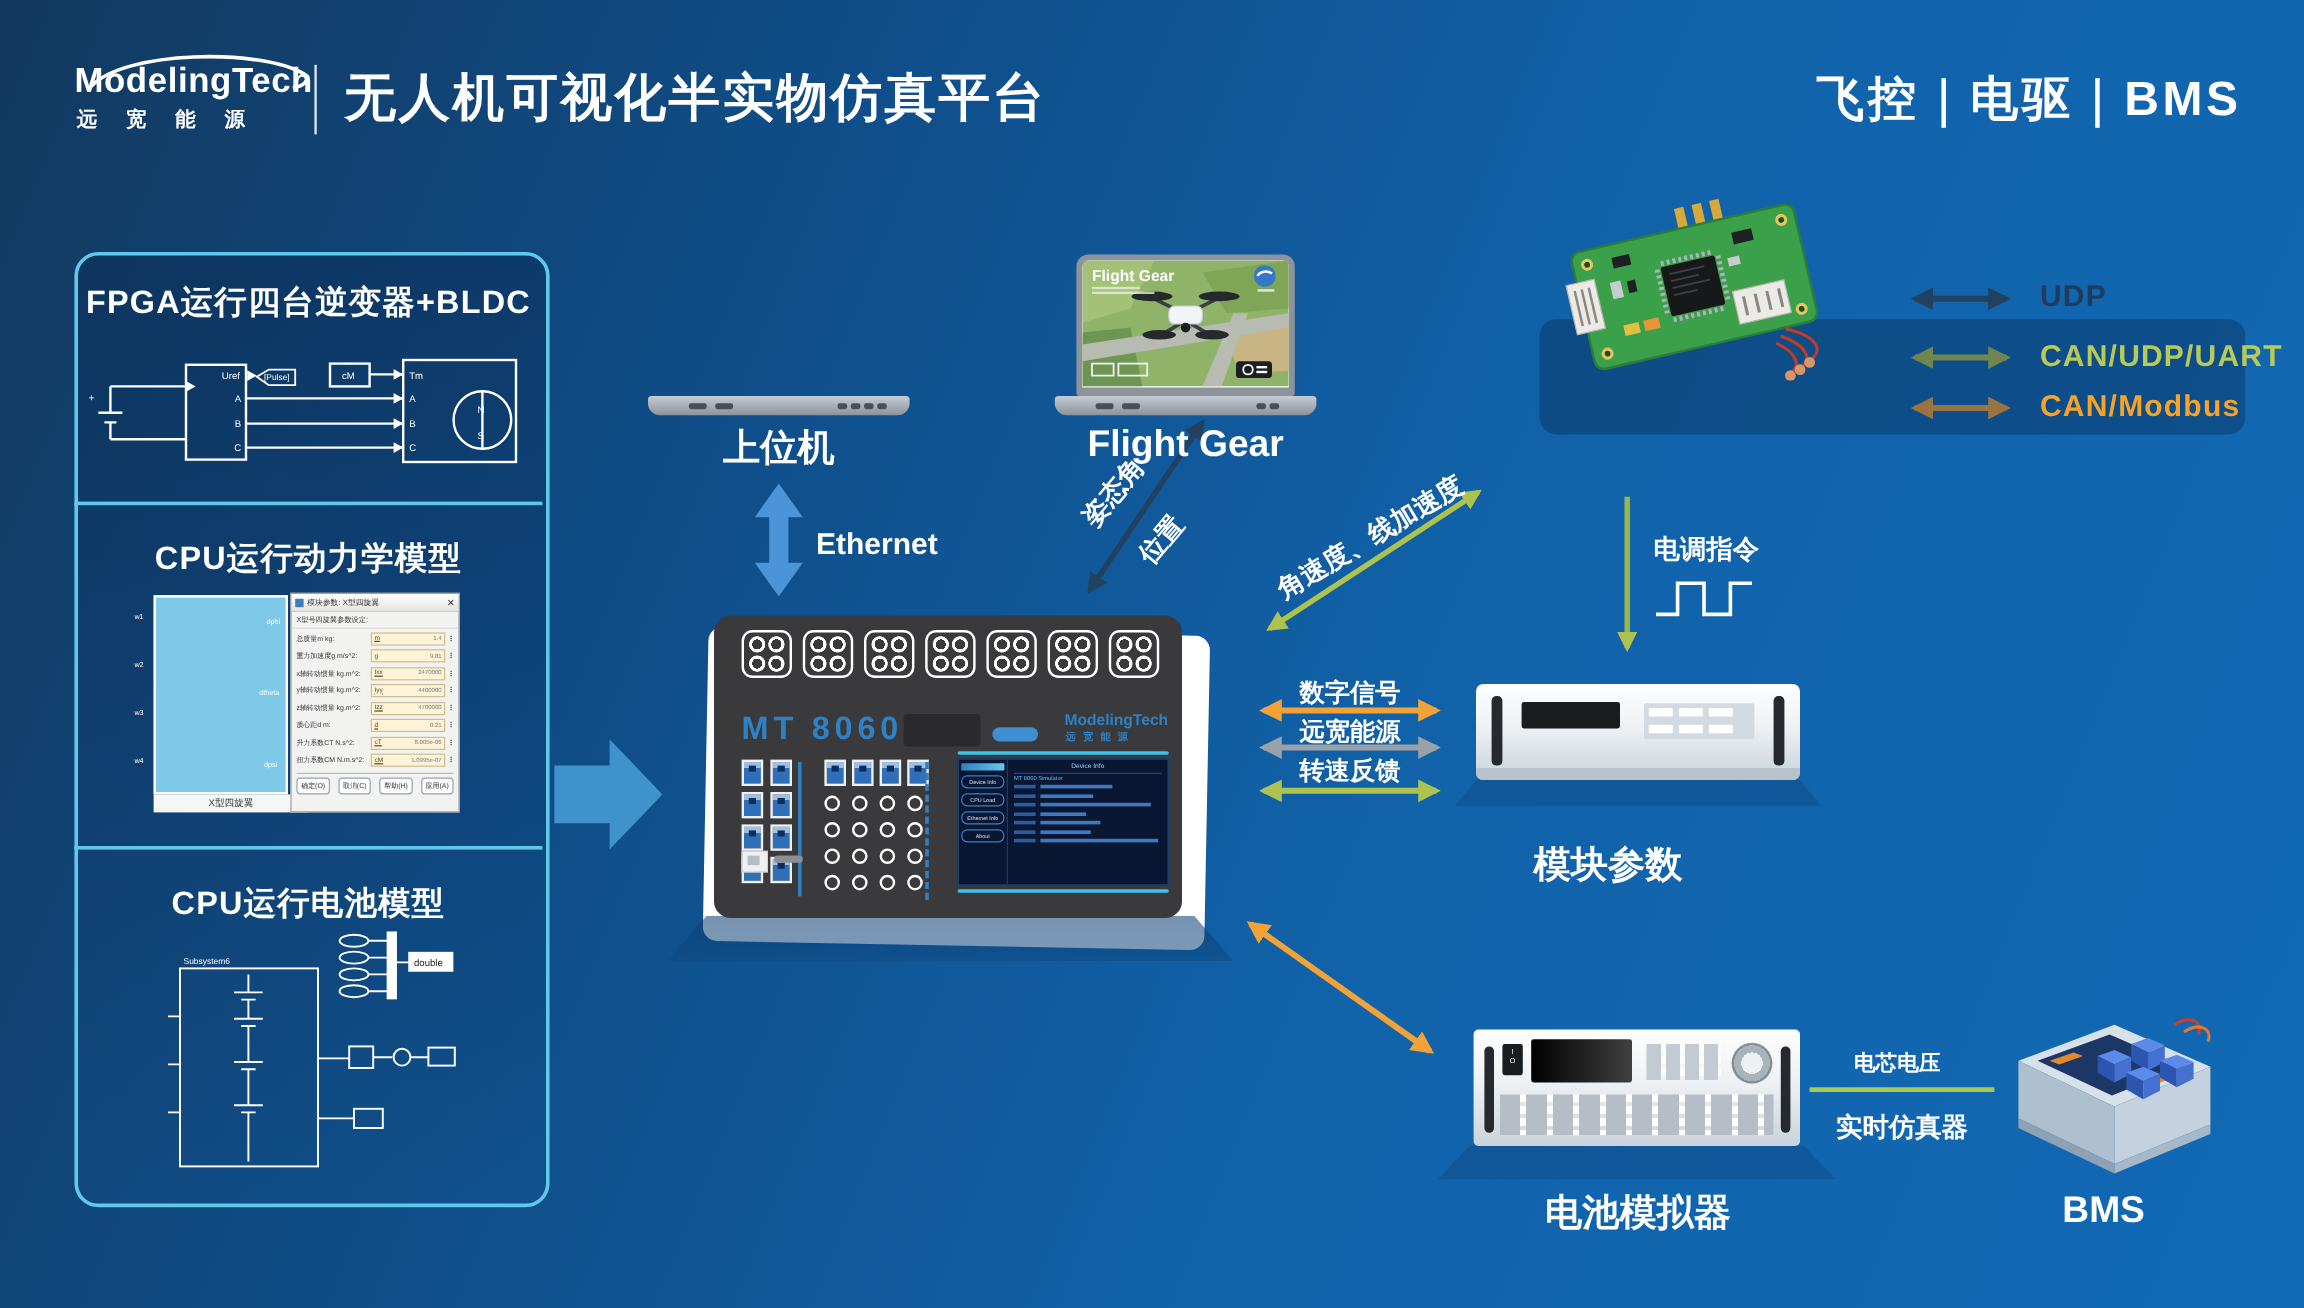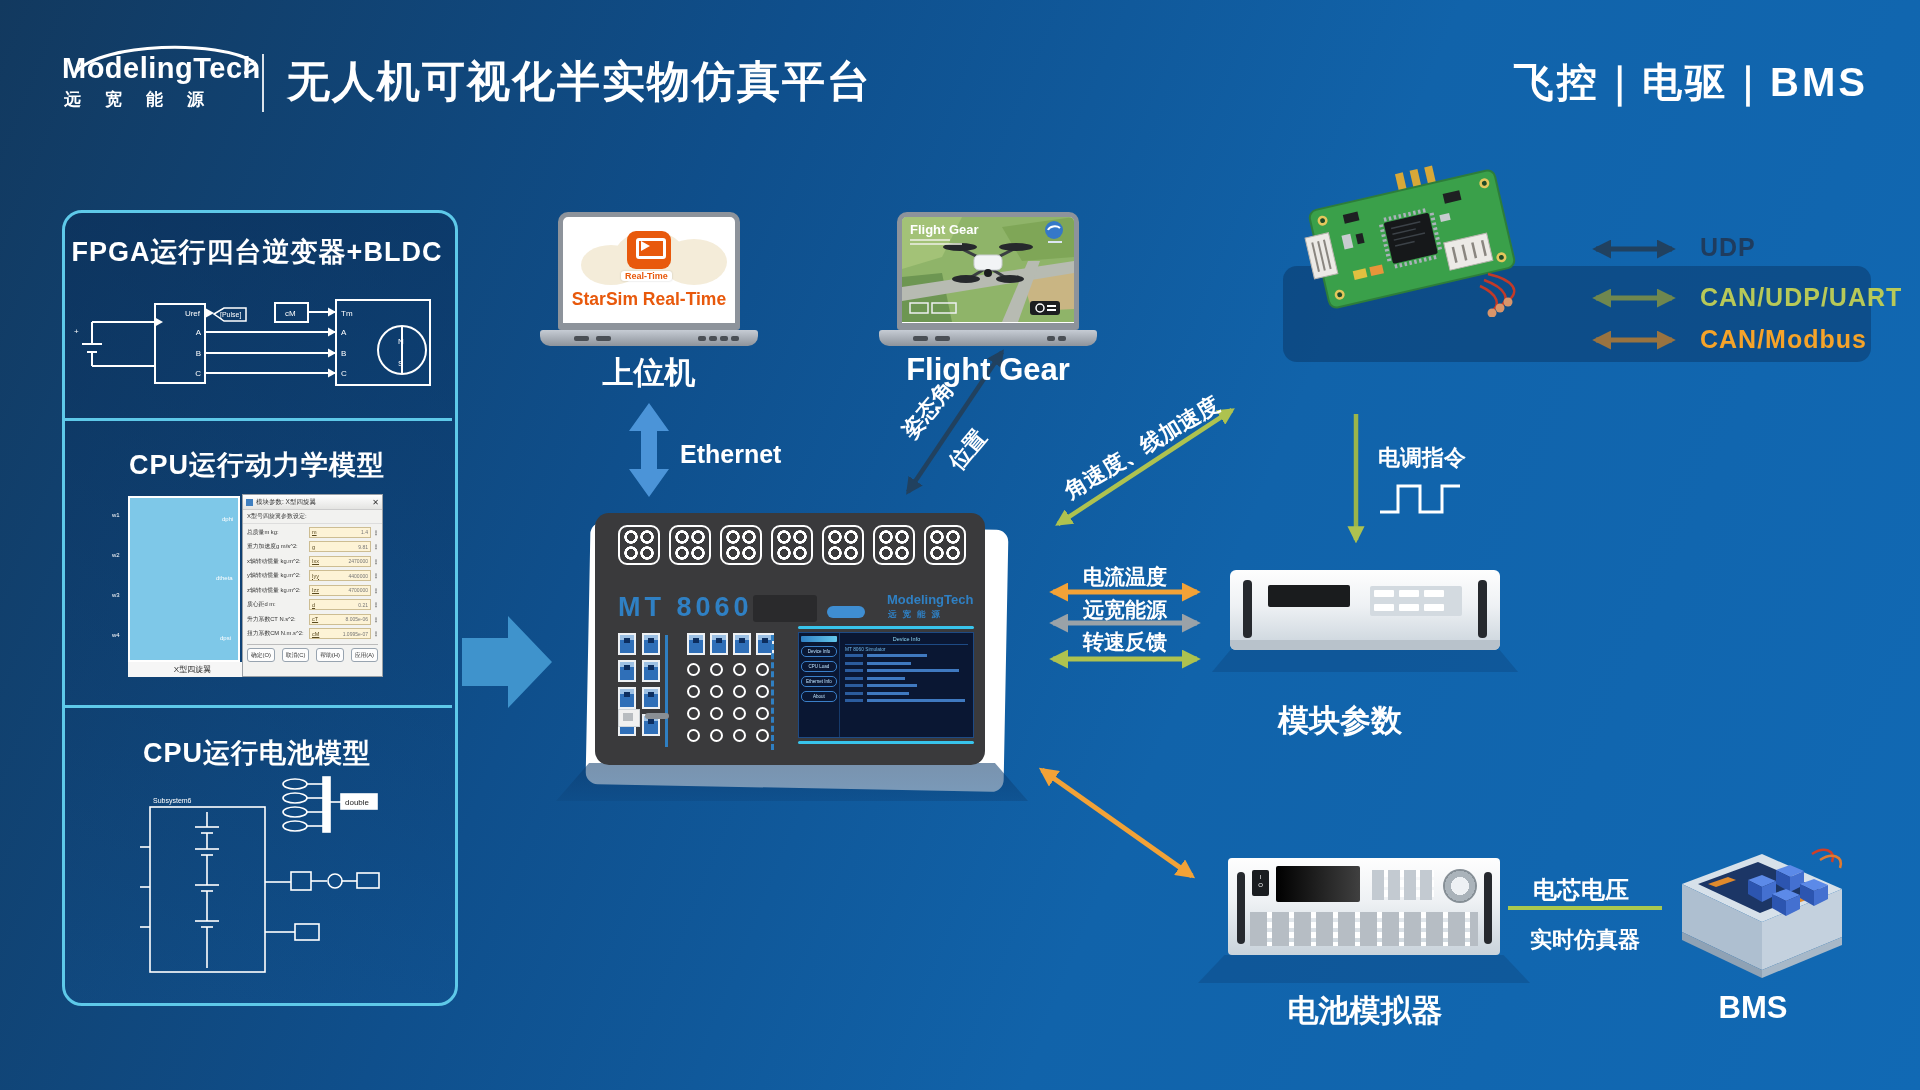--- a/index.html
+++ b/index.html
@@ -348,31 +348,20 @@
     <line x1="1596" y1="249" x2="1672" y2="249" stroke="#21415f" stroke-width="5" marker-start="url(#mN)" marker-end="url(#mN)"></line>
     <line x1="1596" y1="298" x2="1672" y2="298" stroke="#aec24f" stroke-width="5" marker-start="url(#mL)" marker-end="url(#mL)"></line>
     <line x1="1596" y1="340" x2="1672" y2="340" stroke="#f2a237" stroke-width="5" marker-start="url(#mO)" marker-end="url(#mO)"></line>
   </svg>
 
   <div class="abs legpanel"></div>
   <div class="lbl leglbl leg0" style="left:1700px;top:233px">UDP</div>
   <div class="lbl leglbl leg1" style="left:1700px;top:283px">CAN/UDP/UART</div>
   <div class="lbl leglbl leg2" style="left:1700px;top:325px">CAN/Modbus</div>
 
-  <div class="abs lapscr" style="left:558px;top:212px;width:182px;height:118px">
-    <span class="cloud" style="left:18px;top:28px;width:60px;height:40px"></span>
-    <span class="cloud" style="left:98px;top:22px;width:66px;height:46px"></span>
-    <span class="cloud" style="left:52px;top:14px;width:70px;height:48px"></span>
-    <span class="ss-icon">
-      <span class="ss-glyph"></span>
-      <span class="ss-arrow"></span>
-    </span>
-    <span class="ss-pill">Real-Time</span>
-    <span class="ss-title">StarSim Real-Time</span>
-  </div>
   <div class="abs lapbase" style="left:540px;top:330px;width:218px;height:16px">
     <span class="foot" style="left:34px;width:15px"></span>
     <span class="foot" style="left:56px;width:15px"></span>
     <span class="foot" style="left:158px;width:8px"></span>
     <span class="foot" style="left:169px;width:8px"></span>
     <span class="foot" style="left:180px;width:8px"></span>
     <span class="foot" style="left:191px;width:8px"></span>
   </div>
   <div class="lbl cx" style="left:649px;top:352px;font-size:31px">上位机</div>
 
@@ -460,24 +449,24 @@
     <circle cx="216" cy="140" r="4.5" fill="#d8956a"></circle>
       <circle cx="208" cy="146" r="4.5" fill="#d8956a"></circle>
       <circle cx="200" cy="151" r="4.5" fill="#d8956a"></circle>
   </svg>
 
   <div class="lbl" style="left:680px;top:440px;font-size:25px">Ethernet</div>
   <div class="lbl rot" style="left:928px;top:410px;font-size:22px;transform:translate(-50%,-50%) rotate(-50deg)">姿态角</div>
   <div class="lbl rot" style="left:968px;top:450px;font-size:22px;transform:translate(-50%,-50%) rotate(-50deg)">位置</div>
   <div class="lbl rot" style="left:1142px;top:448px;font-size:22px;transform:translate(-50%,-50%) rotate(-31deg)">角速度、线加速度</div>
   <div class="lbl" style="left:1378px;top:443px;font-size:22px">电调指令</div>
-  <div class="lbl cx" style="left:1125px;top:563px;font-size:21px">电流温度</div>
+  <div class="lbl cx" style="left:1125px;top:563px;font-size:21px">数字信号</div>
   <div class="lbl cx" style="left:1125px;top:596px;font-size:21px">远宽能源</div>
   <div class="lbl cx" style="left:1125px;top:628px;font-size:21px">转速反馈</div>
-  <div class="lbl cx" style="left:1581px;top:874px;font-size:24px">电芯电压</div>
+  <div class="lbl cx" style="left:1581px;top:874px;font-size:18px">电芯电压</div>
   <div class="lbl cx" style="left:1585px;top:925px;font-size:22px">实时仿真器</div>
 
   <div class="abs mtsheet"></div>
   <div class="abs mtshadow"></div>
   <div class="abs mt">
     <div class="trow">
         <span class="tblock"></span>
         <span class="tblock"></span>
         <span class="tblock"></span>
         <span class="tblock"></span>

